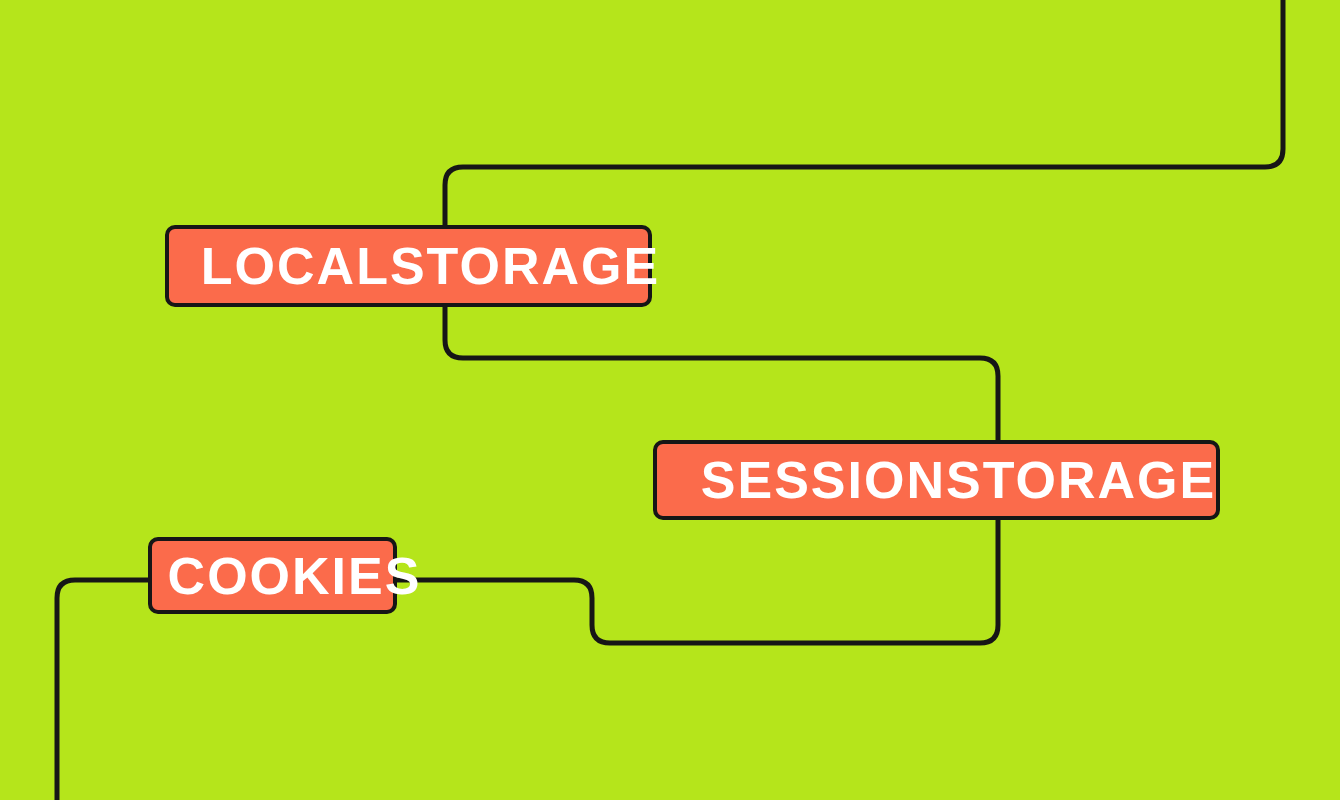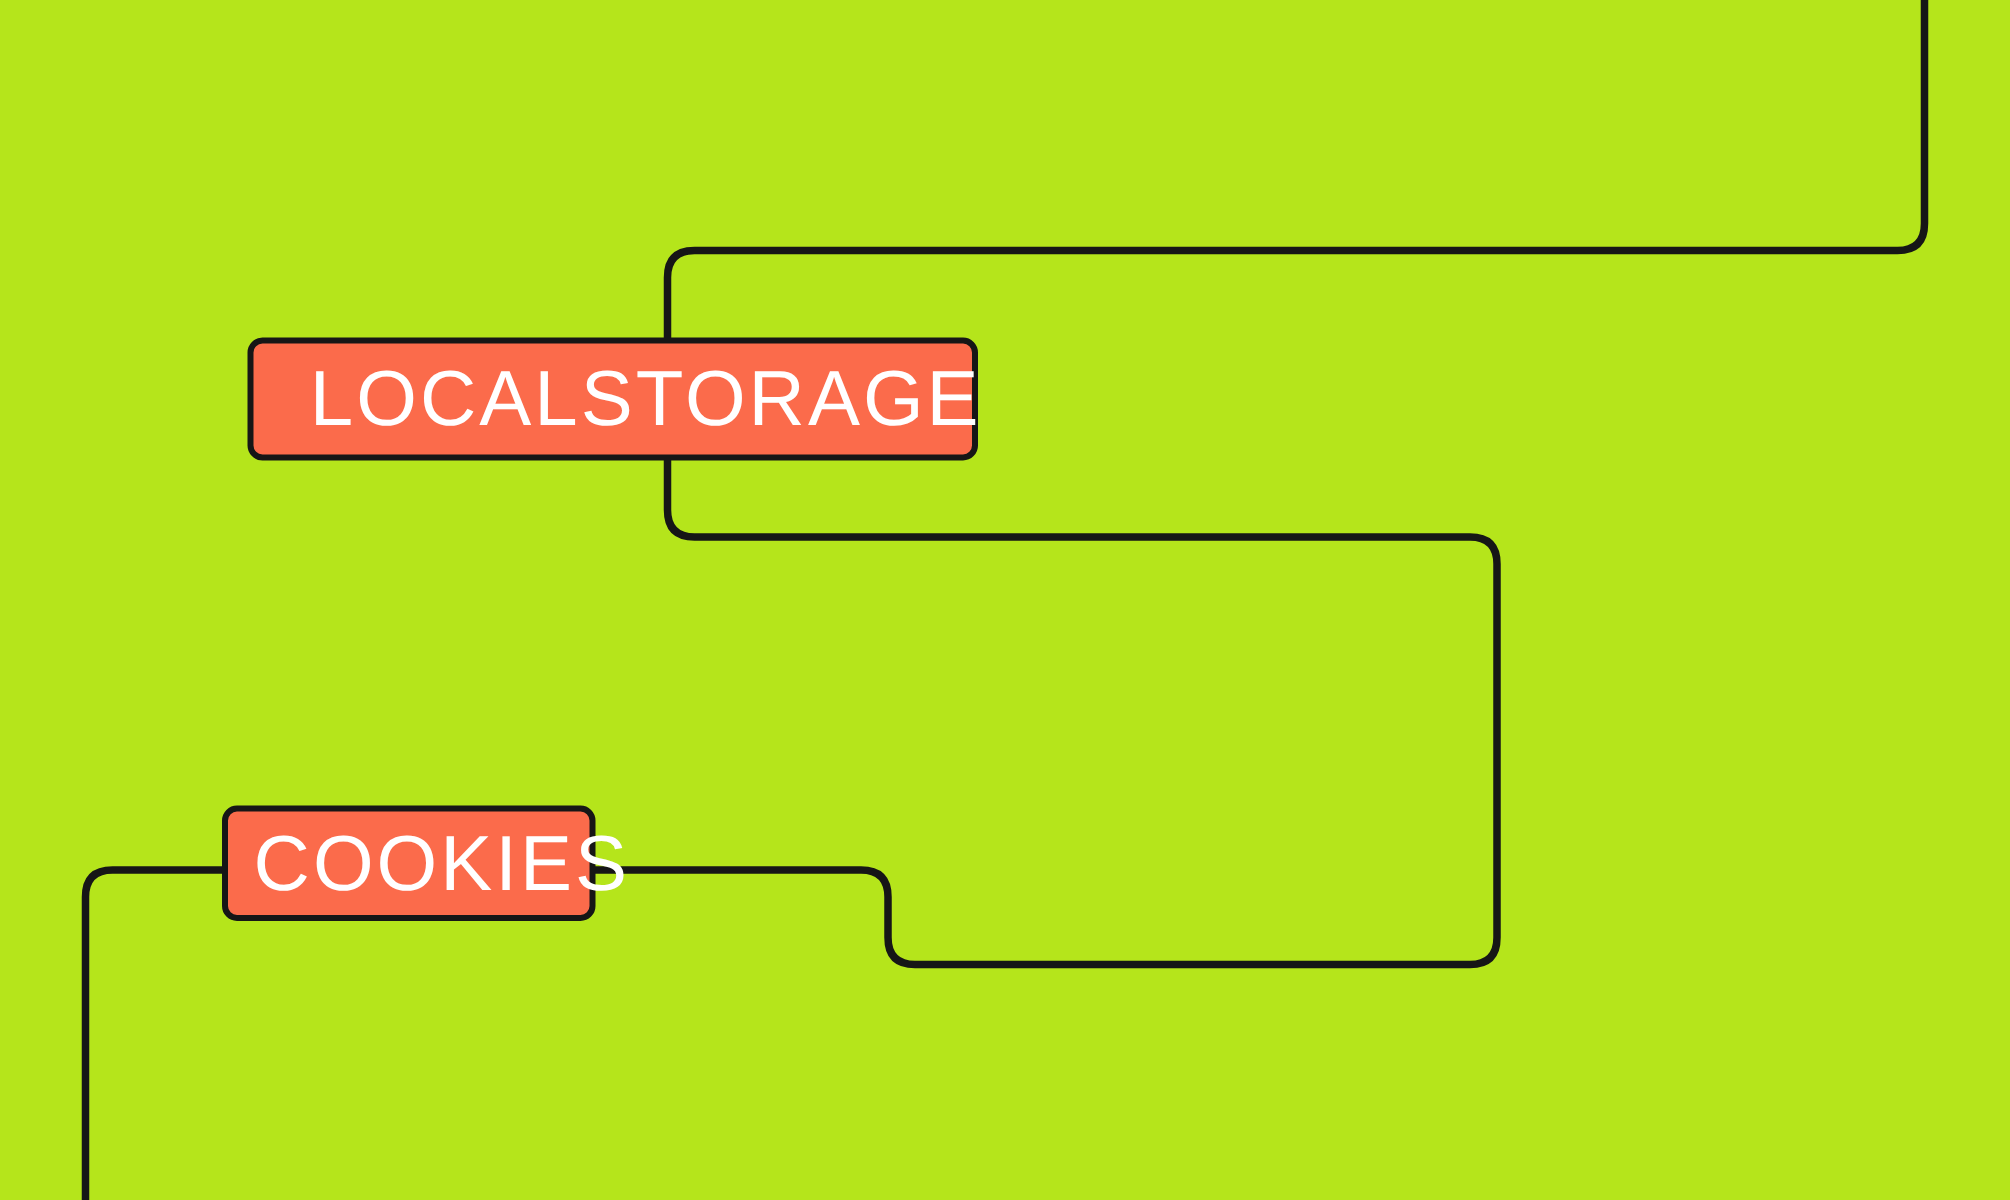--- a/index.html
+++ b/index.html
@@ -30,21 +30,21 @@
     position: absolute;
     box-sizing: border-box;
     background: var(--node-fill, #fb6b4b);
     border: 4px solid var(--line, #161616);
     border-radius: 10px;
     display: flex;
     align-items: center;
     justify-content: center;
     color: var(--node-text, #ffffff);
     font-size: 52px;
-    font-weight: 400;
+    font-weight: 700;
     letter-spacing: 2px;
     line-height: 1;
     white-space: nowrap;
     padding-left: 44px;
   }
   .node-localstorage  { left: 165px; top: 225px; width: 487px; height: 82px; }
   .node-sessionstorage{ left: 653px; top: 440px; width: 567px; height: 80px; }
   .node-cookies       { left: 148px; top: 537px; width: 249px; height: 77px; }
   .node-label {
     display: inline-block;
@@ -65,18 +65,21 @@
              H 610  Q 592 643 592 625
              V 598  Q 592 580 574 580
              H 75   Q 57 580 57 598
              V 805"></path>
   </svg>
 
   <div class="node node-localstorage">
     <span class="node-label">LOCALSTORAGE</span>
   </div>
 
+  <div class="node node-sessionstorage">
+    <span class="node-label">SESSIONSTORAGE</span>
+  </div>
 
   <div class="node node-cookies">
     <span class="node-label">COOKIES</span>
   </div>
 
 </div>
 
 </body></html>

